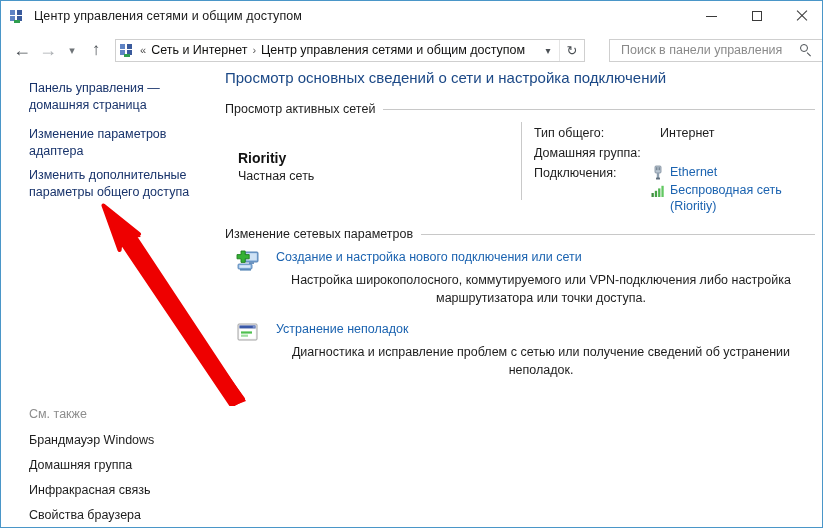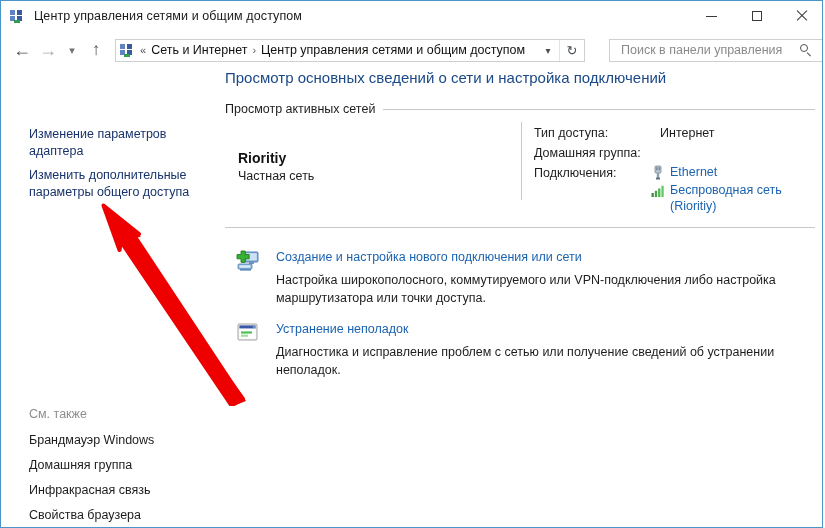--- a/index.html
+++ b/index.html
@@ -387,20 +387,21 @@
     color: #1b63b0;
     white-space: nowrap;
   }
   .setting-desc {
     position: absolute;
     left: 41px; top: 22px;
     font-size: 12.5px;
     color: #1d1d1d;
     line-height: 18px;
     width: 530px;
+    text-align: center;
   }
 
   
   #red-arrow {
     position: absolute;
     left: 80px; top: 190px;
     width: 185px; height: 215px;
     pointer-events: none;
   }
 </style>
@@ -458,20 +459,21 @@
       <span id="search-icon">
         <span class="lens"></span>
           <span class="handle"></span>
       </span>
     </div>
   </div>
 
   <div id="content">
 
     <div id="leftpane">
+      <div id="side-home" class="side-link">Панель управления — домашняя страница</div>
       <div id="side-adapter" class="side-link">Изменение параметров адаптера</div>
       <div id="side-advanced" class="side-link">Изменить дополнительные параметры общего доступа</div>
 
       <div id="seealso-label">См. также</div>
       <div id="sa-firewall" class="seealso-link">Брандмауэр Windows</div>
       <div id="sa-homegrp" class="seealso-link">Домашняя группа</div>
       <div id="sa-infrared" class="seealso-link">Инфракрасная связь</div>
       <div id="sa-browser" class="seealso-link">Свойства браузера</div>
     </div>
 
@@ -481,21 +483,21 @@
 
       <div id="gh-active" class="group-header">
         <span class="gh-text">Просмотр активных сетей</span>
         <span class="gh-rule"></span>
       </div>
 
       <div id="net-name">Rioritiy</div>
       <div id="net-type">Частная сеть</div>
       <div id="net-divider"></div>
 
-      <div id="lbl-access" class="det-label">Тип доступа:</div>
+      <div id="lbl-access" class="det-label">Тип общего:</div>
       <div id="val-access" class="det-value plain">Интернет</div>
 
       <div id="lbl-home" class="det-label">Домашняя группа:</div>
 
       <div id="lbl-conn" class="det-label">Подключения:</div>
 
       <div id="conn-list">
         <div class="conn-row">
           <span class="conn-ico">
             <svg width="16" height="16" viewBox="0 0 16 16">
@@ -515,20 +517,21 @@
               <rect x="4.8" y="7.8" width="2.3" height="6.2" fill="#46a246"></rect>
               <rect x="8.1" y="5.4" width="2.3" height="8.6" fill="#52b552"></rect>
               <rect x="11.4" y="2.8" width="2.3" height="11.2" fill="#62c862"></rect>
             </svg>
           </span>
           <span class="conn-text">Беспроводная сеть (Rioritiy)</span>
         </div>
       </div>
 
       <div id="gh-settings" class="group-header">
+        <span class="gh-text">Изменение сетевых параметров</span>
         <span class="gh-rule"></span>
       </div>
 
       <div id="row-create" class="setting-row">
         <span class="setting-ico">
           <svg width="26" height="24" viewBox="0 0 26 24">
             <rect x="10" y="2" width="13" height="10" rx="1" fill="#7fa8d4" stroke="#4c7bb0" stroke-width="0.9"></rect>
             <rect x="11.2" y="3.2" width="10.6" height="7.2" fill="#cfe2f5"></rect>
             <rect x="14" y="12" width="5" height="2" fill="#6f95c0"></rect>
             <rect x="3" y="14" width="14" height="5" rx="1" fill="#8fb8e0" stroke="#4c7bb0" stroke-width="0.8"></rect>

